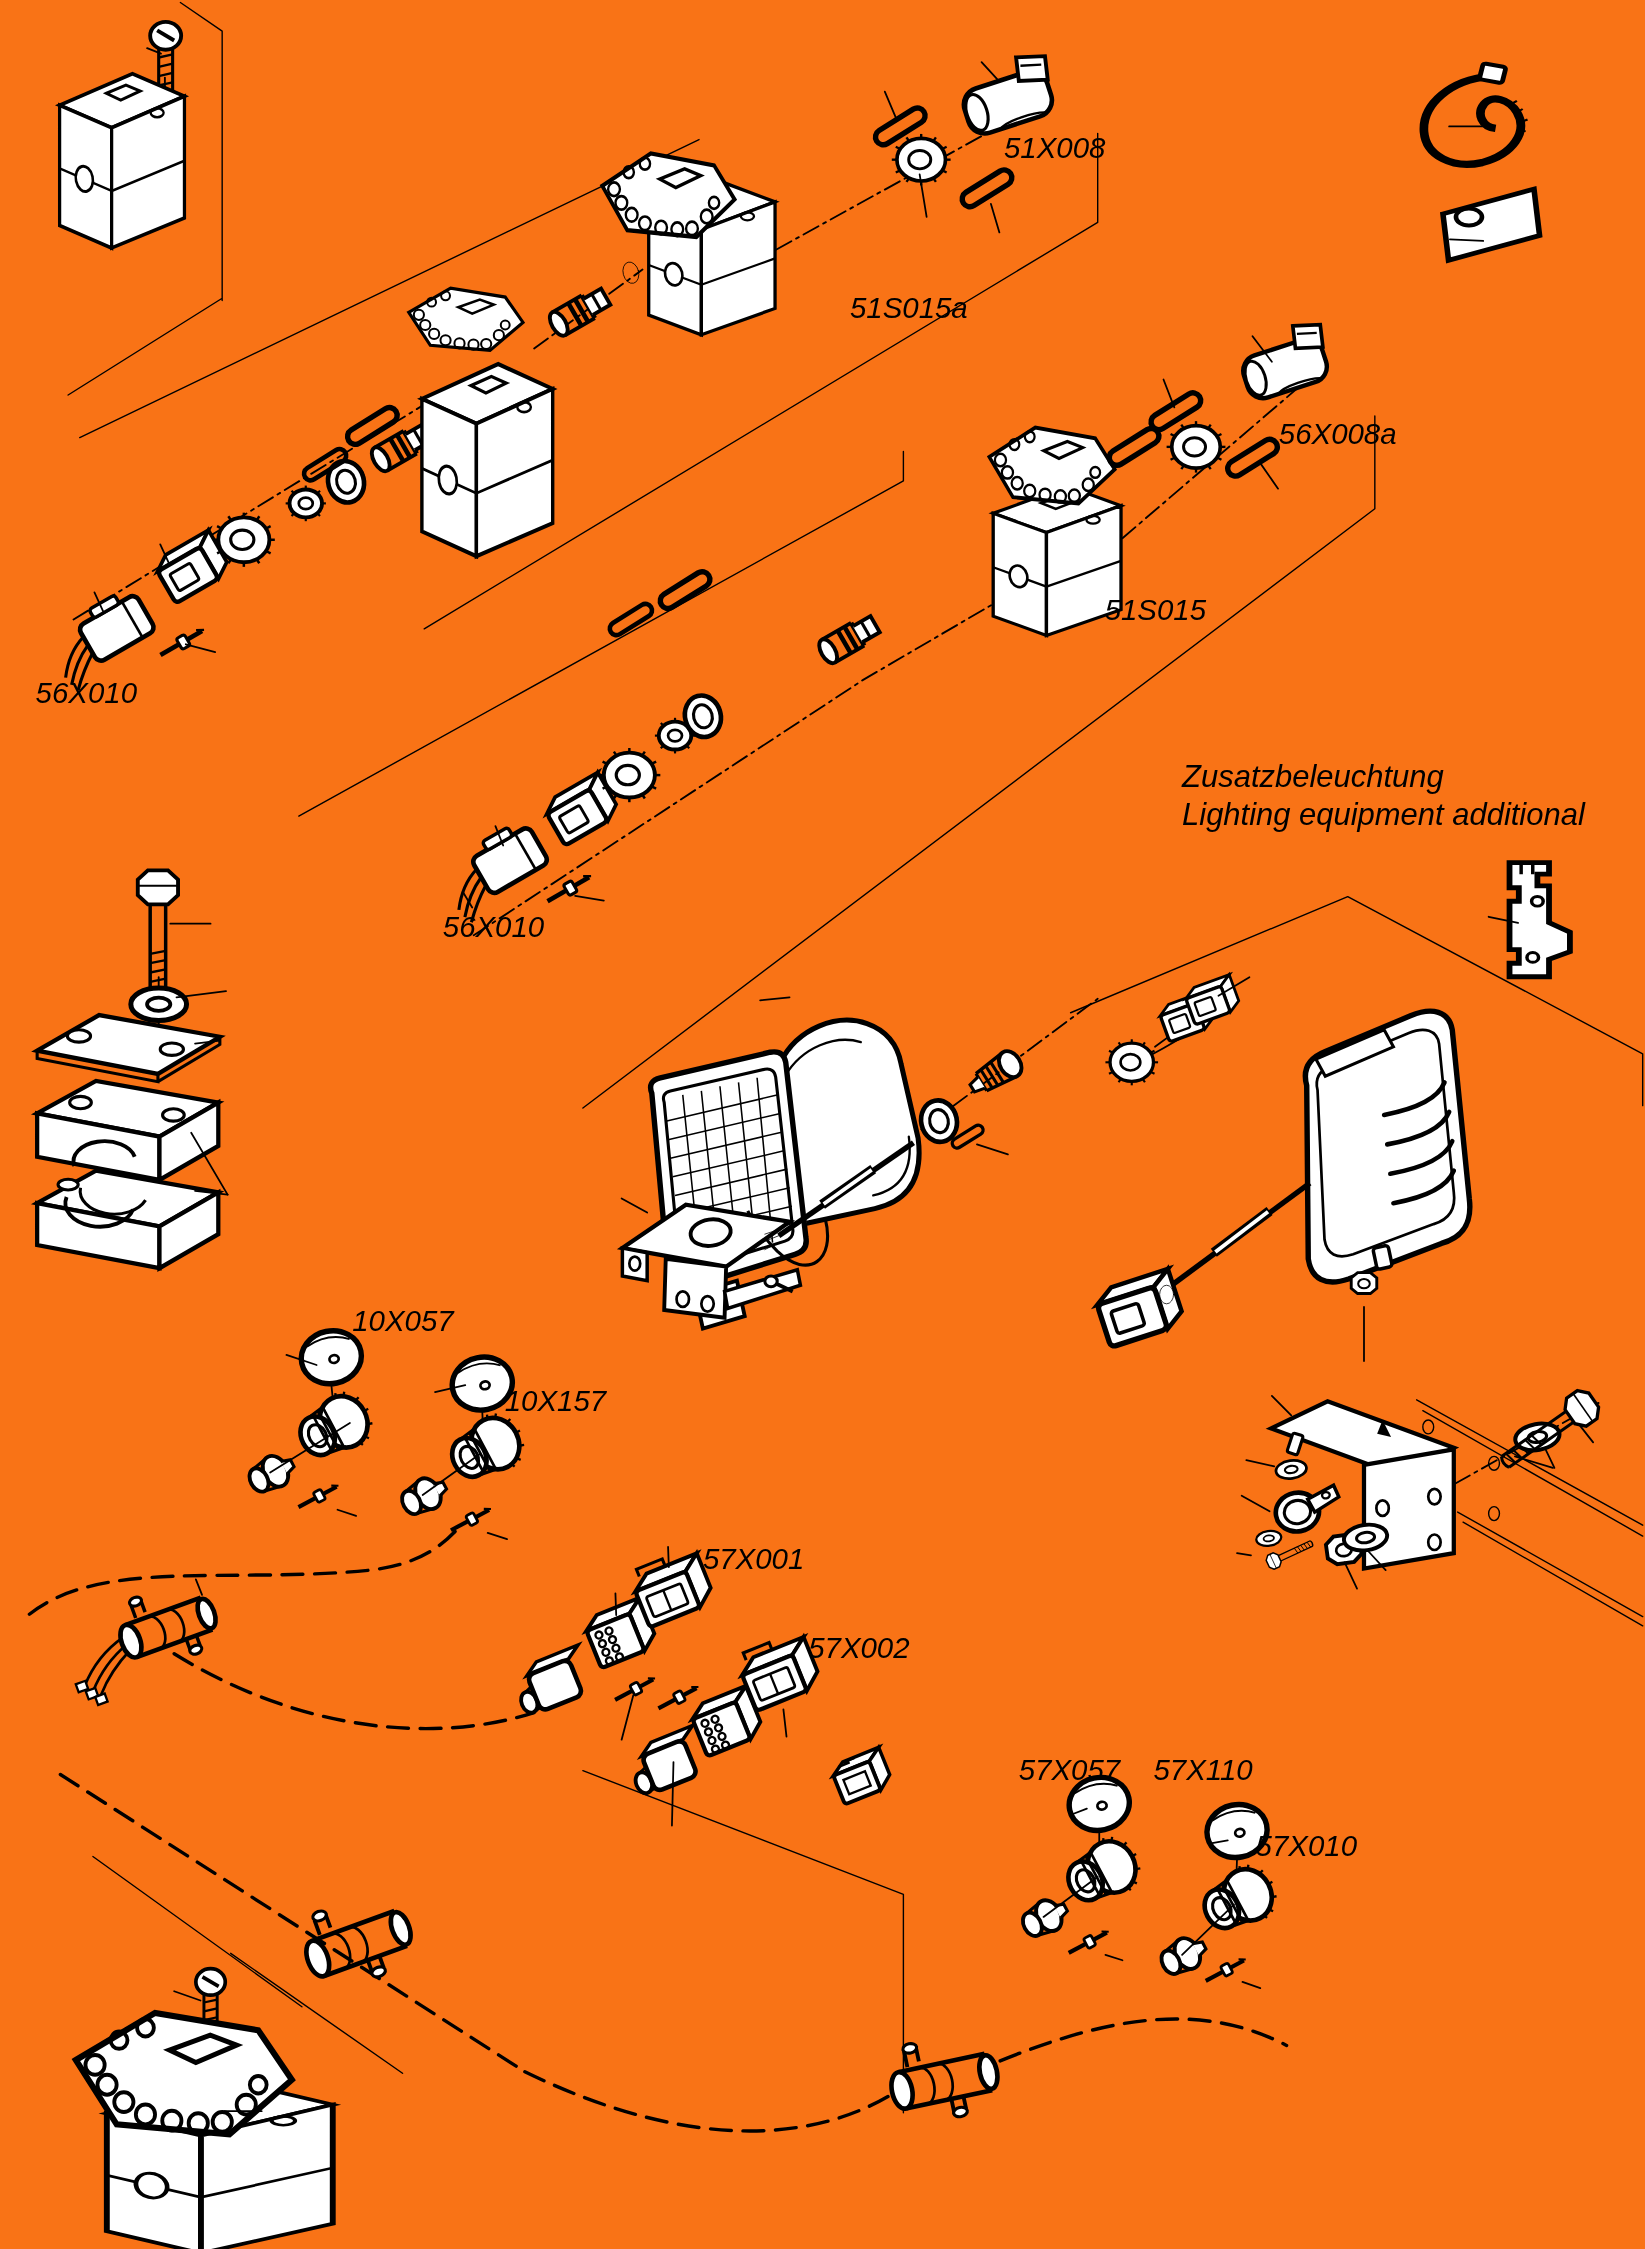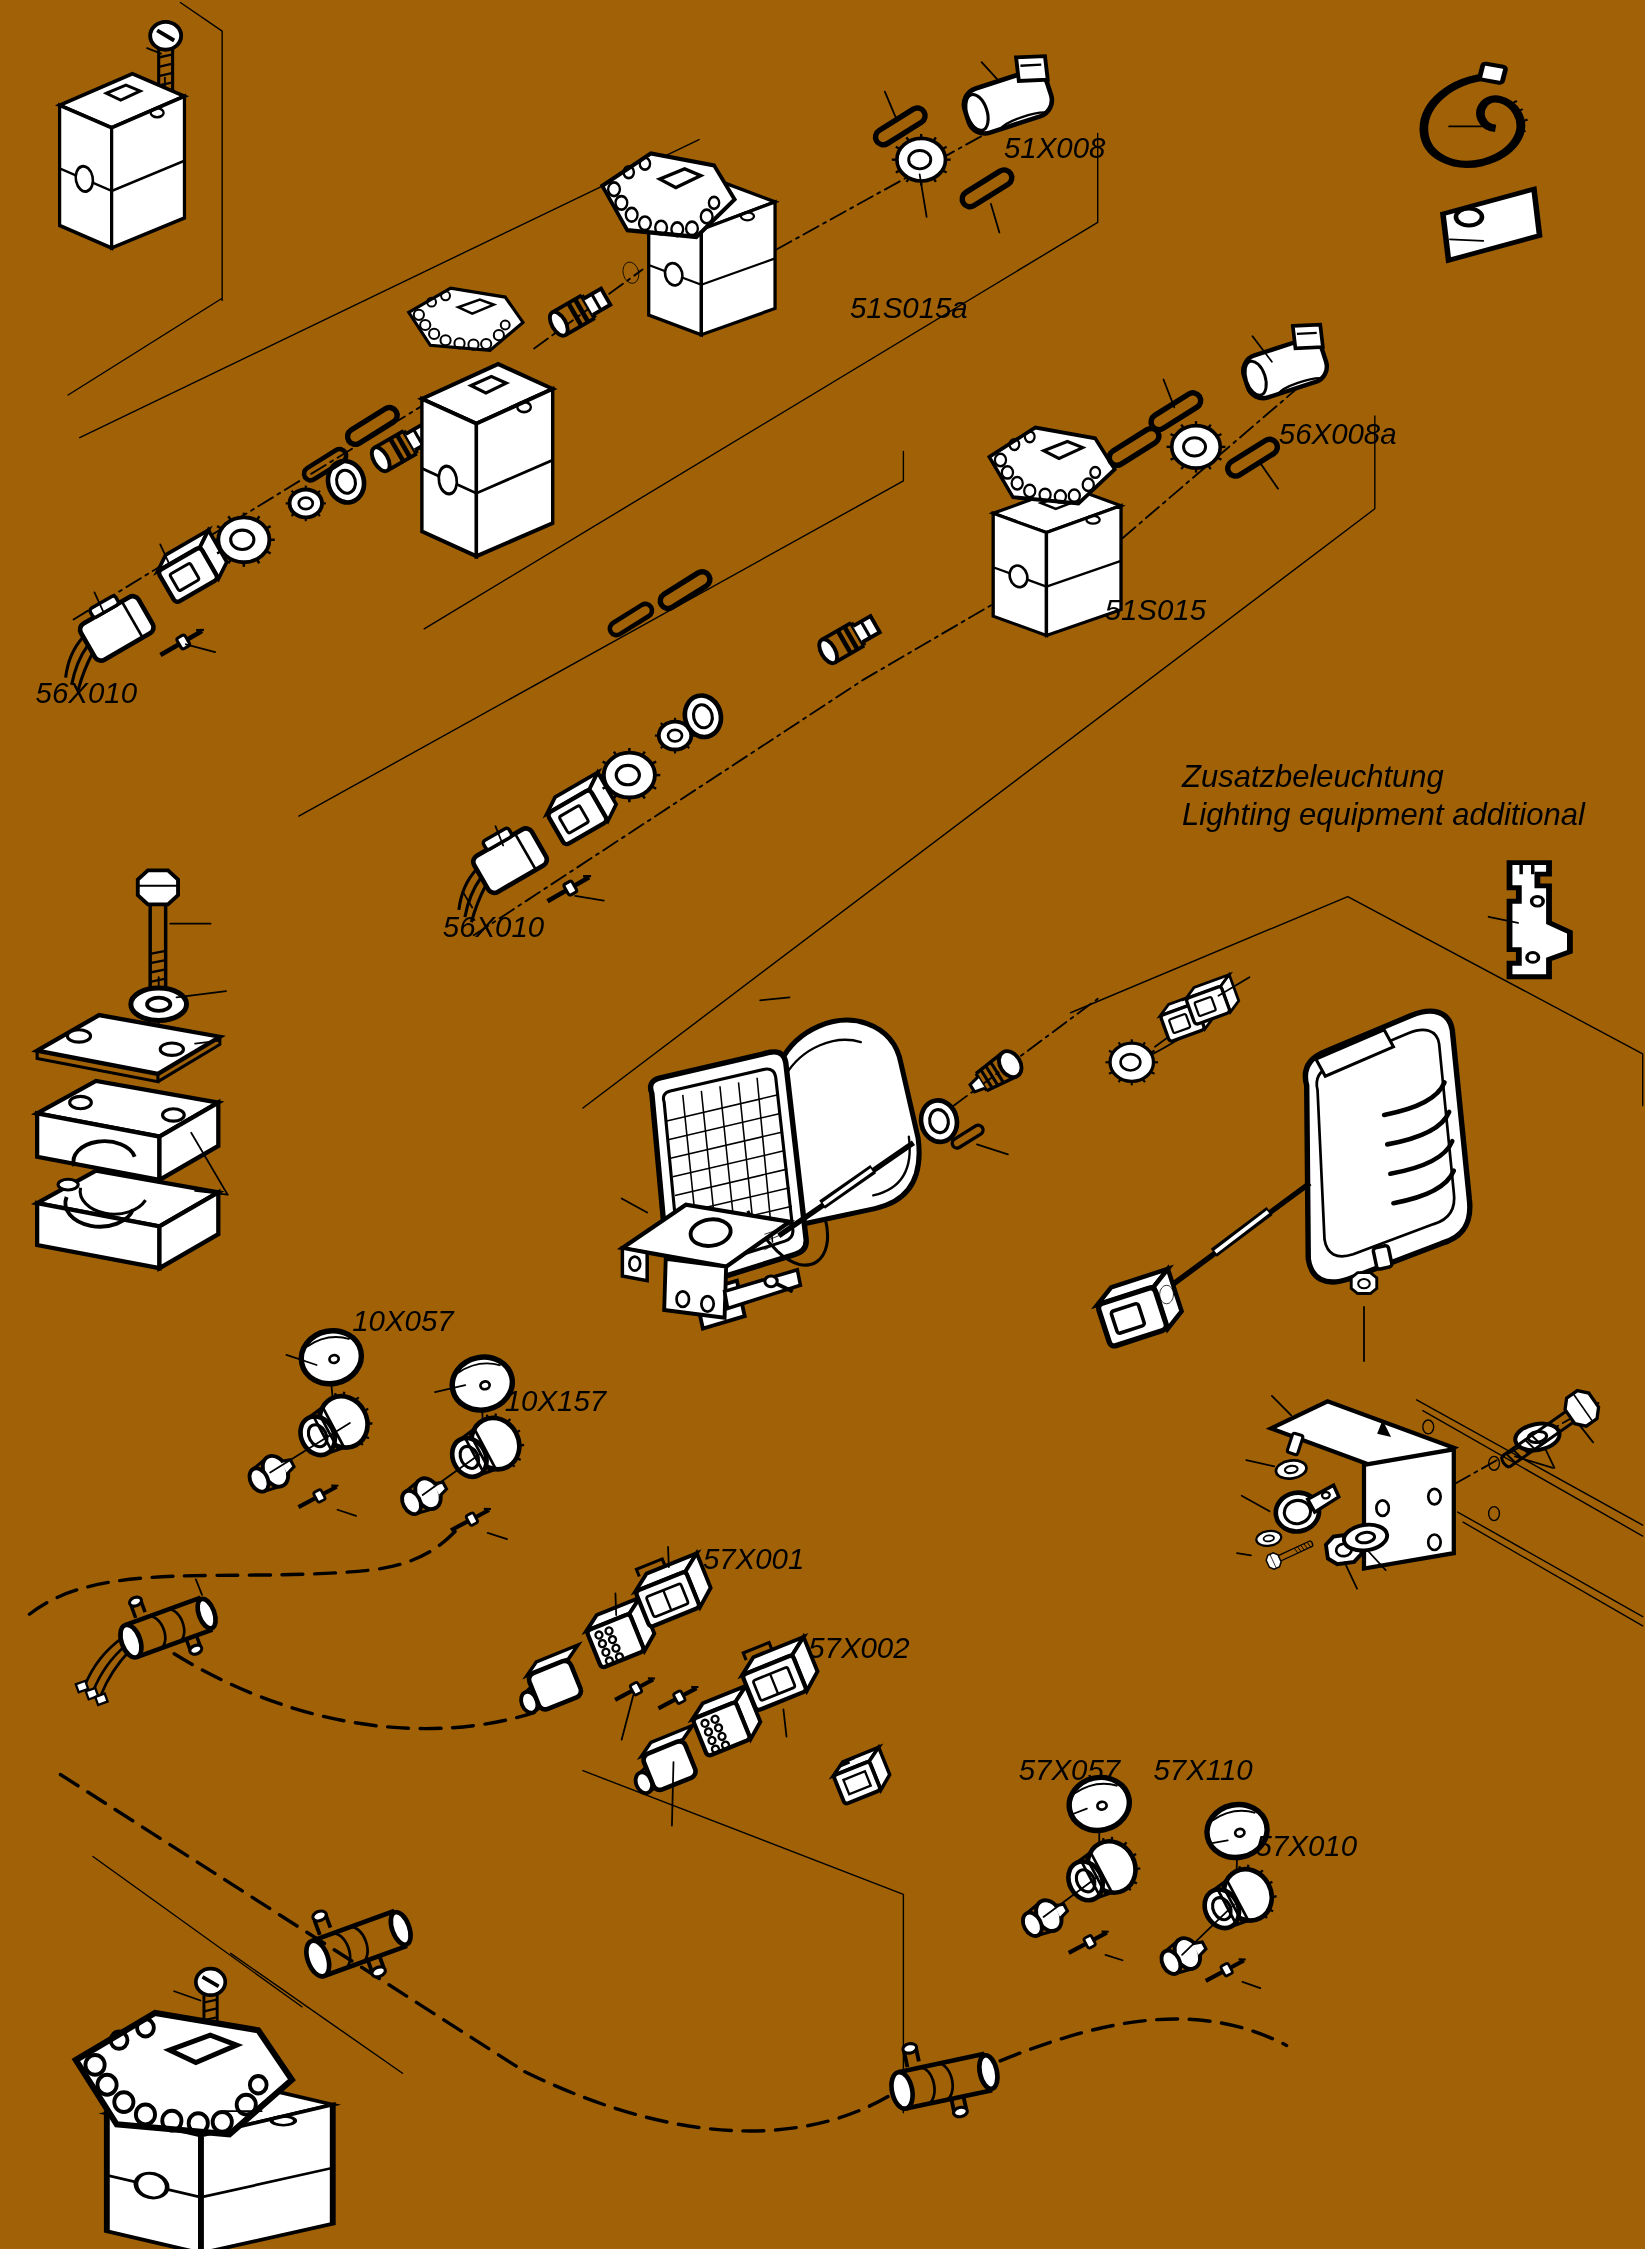--- a/index.html
+++ b/index.html
@@ -1,16 +1,16 @@
 <!DOCTYPE html>
 <html style="font-size:12.4px"><head>
 <meta charset="utf-8">
 <style>
   html,body{margin:0;padding:0;background:#fff;}
-  .page{position:relative;width:1645px;height:2250px;background:#a16207;overflow:hidden;}
+  .page{position:relative;width:1645px;height:2250px;background:#f97316;overflow:hidden;}
   svg{position:absolute;left:0;top:0;}
   .ln{stroke:#000;fill:none;stroke-linecap:round;stroke-linejoin:round;}
   .w1{stroke-width:1.8;}
   .w2{stroke-width:2.3;}
   .dd{stroke-width:2.4;stroke-dasharray:22 7 4 7;}
   .hz{stroke-width:4.4;stroke-dasharray:27 15;}
   text.lbl{font-family:"Liberation Sans",sans-serif;font-style:italic;font-size:38px;fill:#000;}
   text.ttl{font-family:"Liberation Sans",sans-serif;font-style:italic;font-size:40px;fill:#000;}
 </style>
 </head>

